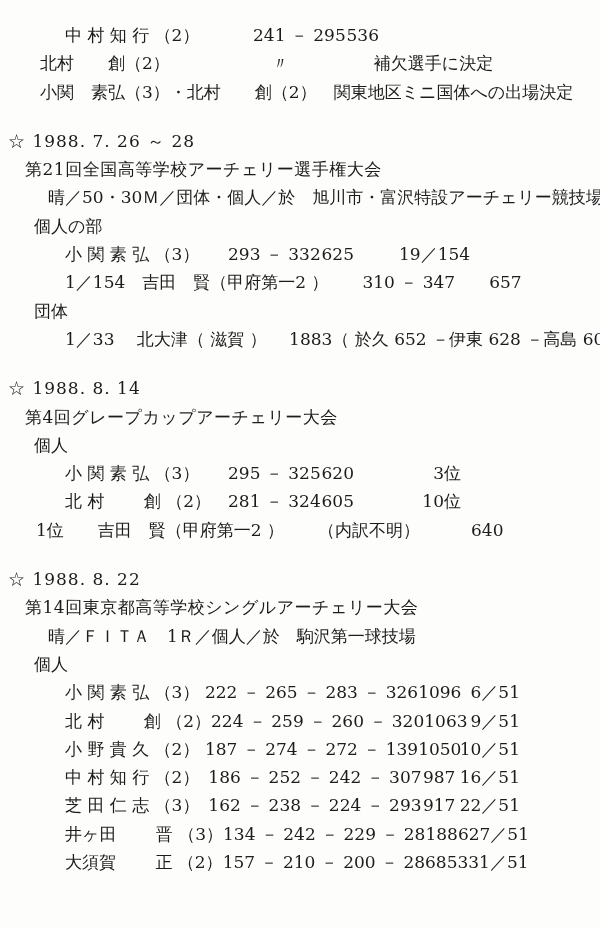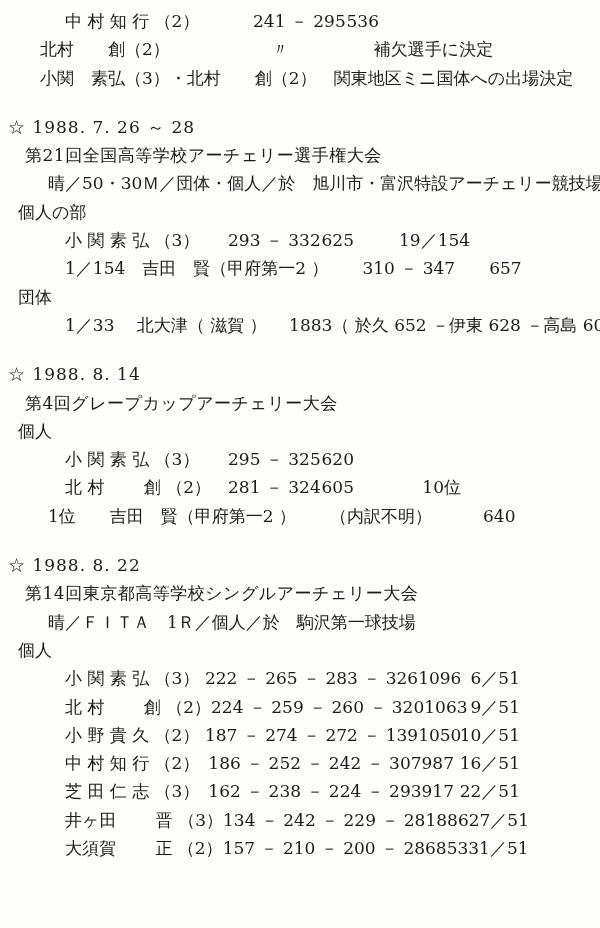--- a/index.html
+++ b/index.html
@@ -9,55 +9,55 @@
     height: 928px;
     overflow: hidden;
   }
   body {
     background: #fdfdfb;
     color: #1c1c1c;
     font-family: "DejaVu Serif", "Liberation Serif", serif;
     font-size: 17px;
   }
   .doc {
-    padding-top: 7px;
+    padding-top: 21px;
     width: 520px;
   }
   .line {
     line-height: 28.3px;
     height: 28.3px;
     white-space: pre;
   }
   
   .l-date    { margin-left: 8px;  margin-top: 21px; letter-spacing: 1px; }
   .l-title   { margin-left: 25px; letter-spacing: 0.5px; }
   .l-meta    { margin-left: 48px; }
-  .l-heading { margin-left: 18px; }
+  .l-heading { margin-left: 34px; }
   .l-entry2  { margin-left: 40px; }
   .l-entry3  { margin-left: 65px; }
-  .l-winner  { margin-left: 48px; }
+  .l-winner  { margin-left: 36px; }
 
   
   .trow {
     display: flex;
     line-height: 28.3px;
     height: 28.3px;
     margin-left: 65px;
     white-space: pre;
   }
   .c-name   { width: 163px; }
   
   .cA-scores { width: 84px; }
   .cA-scores.shift { padding-left: 25px; }
   .cA-total  { width: 42px; text-align: right; }
   .cA-rankL  { padding-left: 45px; }            
   .cA-rankR  { width: 107px; text-align: right; } 
   
   .cC-scores { width: 222px; text-align: right; }
-  .cC-total  { width: 40px; text-align: left; }
+  .cC-total  { width: 40px; text-align: center; }
   .cC-rank   { width: 72px; text-align: right; }
 </style>
 </head>
 <body>
 
 <div class="doc">
 
   <div class="trow">
     <span class="c-name">中 村 知 行 （2）</span>
     <span class="cA-scores shift">241 － 295</span>
@@ -80,20 +80,21 @@
   <div class="line l-heading">団体</div>
   <div class="line l-entry3">1／33　 北大津（ 滋賀 ）　 1883（ 於久 652 －伊東 628 －高島 603 ）</div>
 
   <div class="line l-date">☆ 1988. 8. 14</div>
   <div class="line l-title">第4回グレープカップアーチェリー大会</div>
   <div class="line l-heading">個人</div>
   <div class="trow">
     <span class="c-name">小 関 素 弘 （3）</span>
     <span class="cA-scores">295 － 325</span>
     <span class="cA-total">620</span>
+    <span class="cA-rankR">3位</span>
   </div>
   <div class="trow">
     <span class="c-name">北 村　　 創 （2）</span>
     <span class="cA-scores">281 － 324</span>
     <span class="cA-total">605</span>
     <span class="cA-rankR">10位</span>
   </div>
   <div class="line l-winner">1位　　吉田　賢（甲府第一2 ）　　（内訳不明）　　　640</div>
 
   <div class="line l-date">☆ 1988. 8. 22</div>

